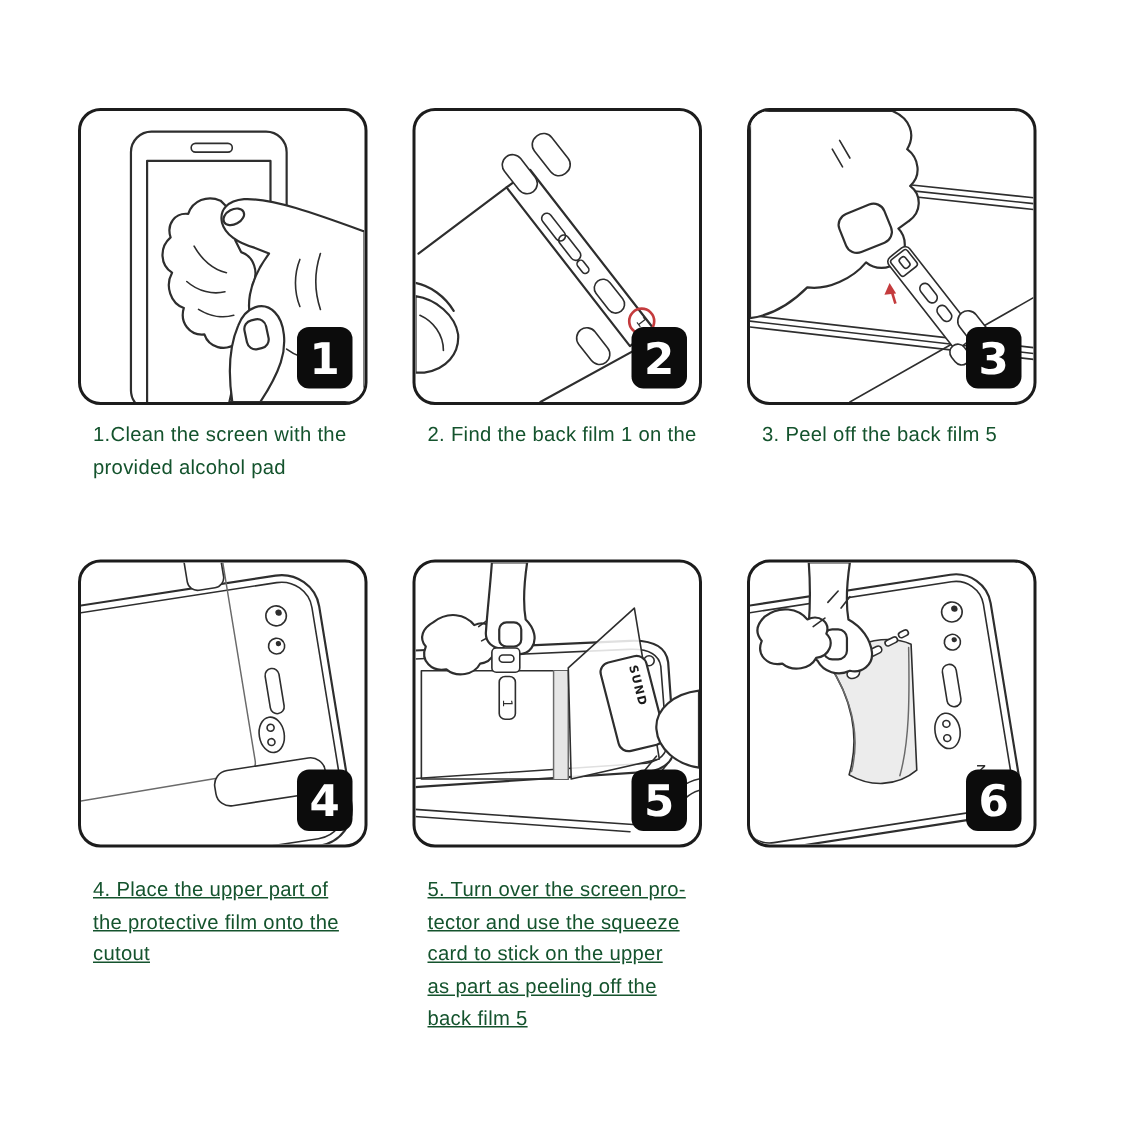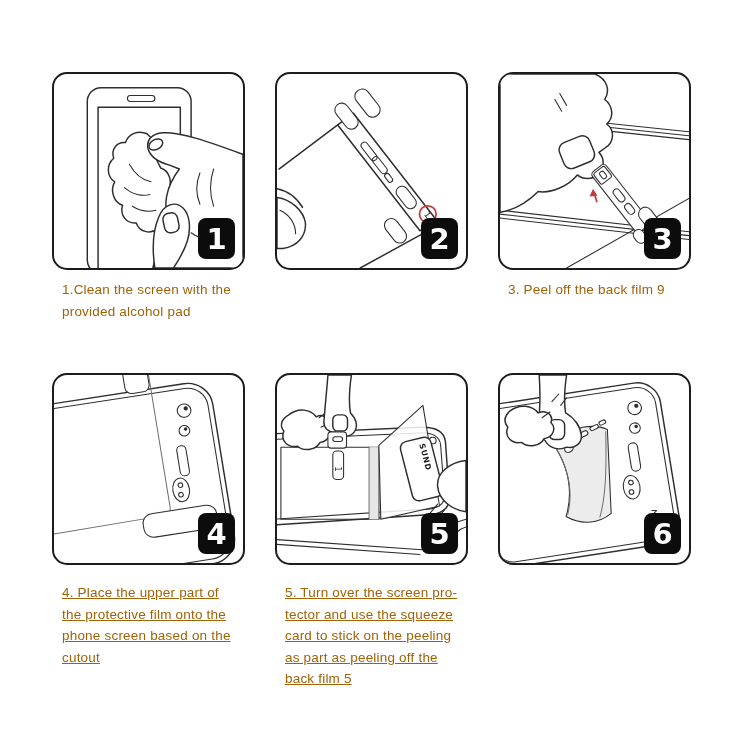--- a/index.html
+++ b/index.html
@@ -15,21 +15,21 @@
   .row2{top:373px;height:192px;}
   .col1{left:52px;} .col2{left:275px;} .col3{left:498px;}
   .panel svg{position:absolute;left:0;top:0;width:100%;height:100%;}
   .badge{
     position:absolute;right:8px;bottom:9px;width:37px;height:41px;
     background:#0c0c0c;border-radius:8px;color:#fff;
     display:flex;align-items:center;justify-content:center;
     font-size:29px;font-weight:bold;font-family:"DejaVu Sans", sans-serif;
   }
   .caption{
-    position:absolute;color:#a16207;font-size:13.5px;line-height:21.5px;
+    position:absolute;color:#14532d;font-size:13.5px;line-height:21.5px;
     letter-spacing:.2px;white-space:nowrap;
   }
   .cap-row1{top:279px;} .cap-row2{top:582px;text-decoration:underline;}
   .cap-col1{left:62px;} .cap-col2{left:285px;} .cap-col3{left:508px;}
   
   .ln{fill:none;stroke:#2e2e2e;stroke-width:1.5;stroke-linecap:round;stroke-linejoin:round;}
   .thin{stroke-width:1.1;}
   .lt{fill:none;stroke:#6a6a6a;stroke-width:1;stroke-linecap:round;}
   .wh{fill:#ffffff;stroke:#2e2e2e;stroke-width:1.5;stroke-linecap:round;stroke-linejoin:round;}
   .whthin{fill:#ffffff;stroke:#2e2e2e;stroke-width:1.1;stroke-linecap:round;stroke-linejoin:round;}
@@ -268,31 +268,31 @@
       <text class="tab-num2" transform="translate(157 146) rotate(180)" x="-4" y="4">2</text>
     </svg>
     <div class="badge">6</div>
   </div>
 
   <div class="caption cap-row1 cap-col1">
     <div>1.Clean the screen with the</div>
     <div>provided alcohol pad</div>
   </div>
   <div class="caption cap-row1 cap-col2">
+    <div>2. Find the back film 1 on the</div>
   </div>
   <div class="caption cap-row1 cap-col3">
-    <div>3. Peel off the back film 9</div>
+    <div>3. Peel off the back film 5</div>
   </div>
   <div class="caption cap-row2 cap-col1">
     <div>4. Place the upper part of</div>
     <div>the protective film onto the</div>
-    <div>phone screen based on the</div>
     <div>cutout</div>
   </div>
   <div class="caption cap-row2 cap-col2">
     <div>5. Turn over the screen pro-</div>
     <div>tector and use the squeeze</div>
-    <div>card to stick on the peeling</div>
+    <div>card to stick on the upper</div>
     <div>as part as peeling off the</div>
     <div>back film 5</div>
   </div>
 
 </div>
 
 </body></html>

